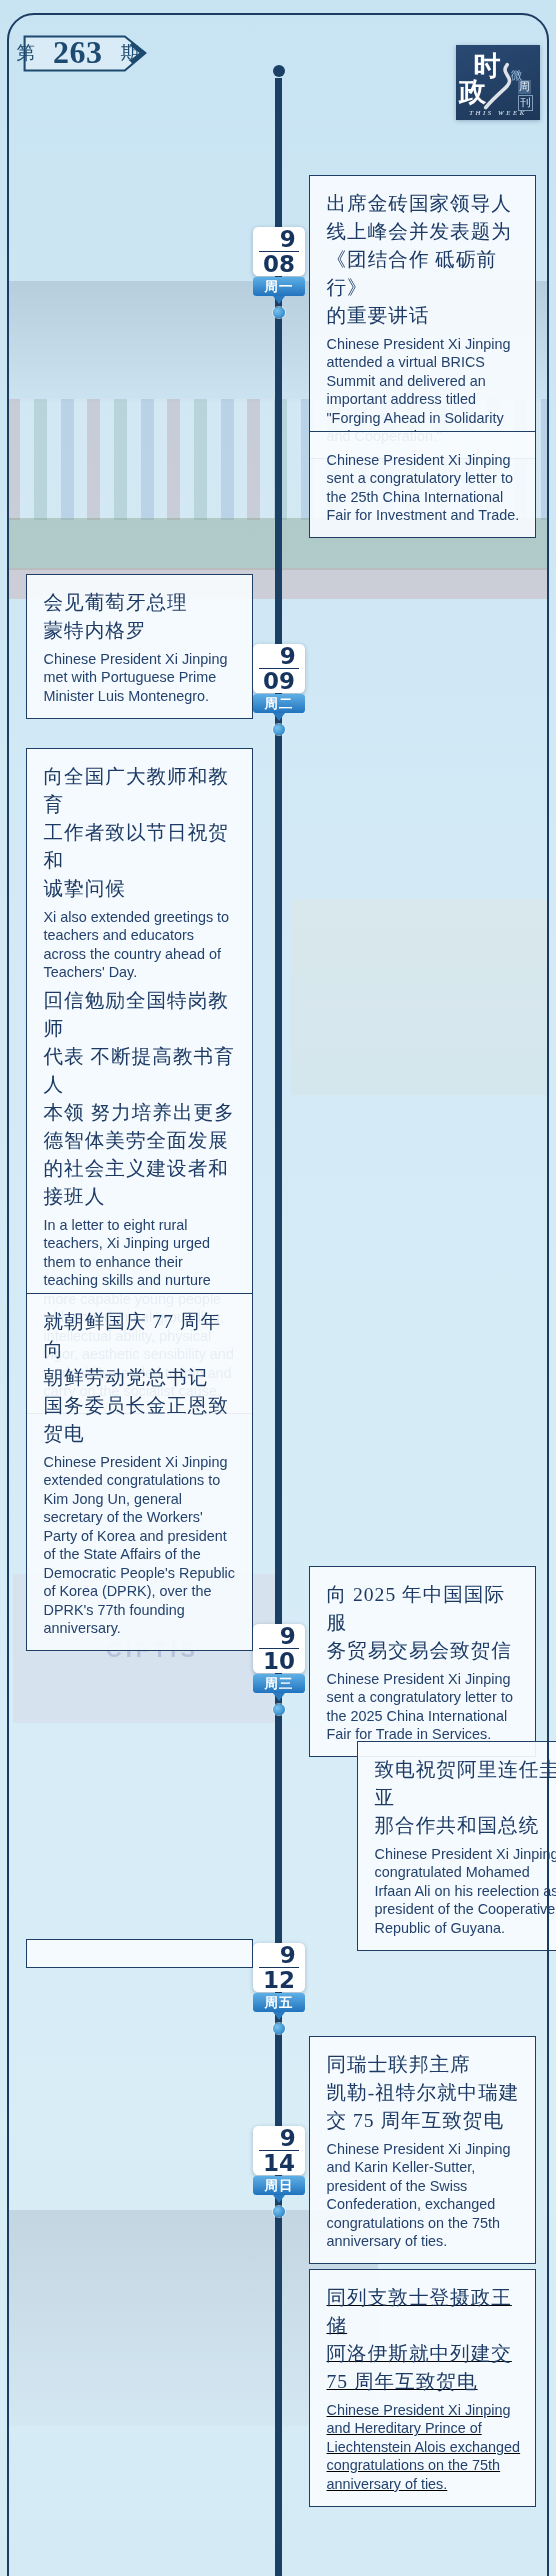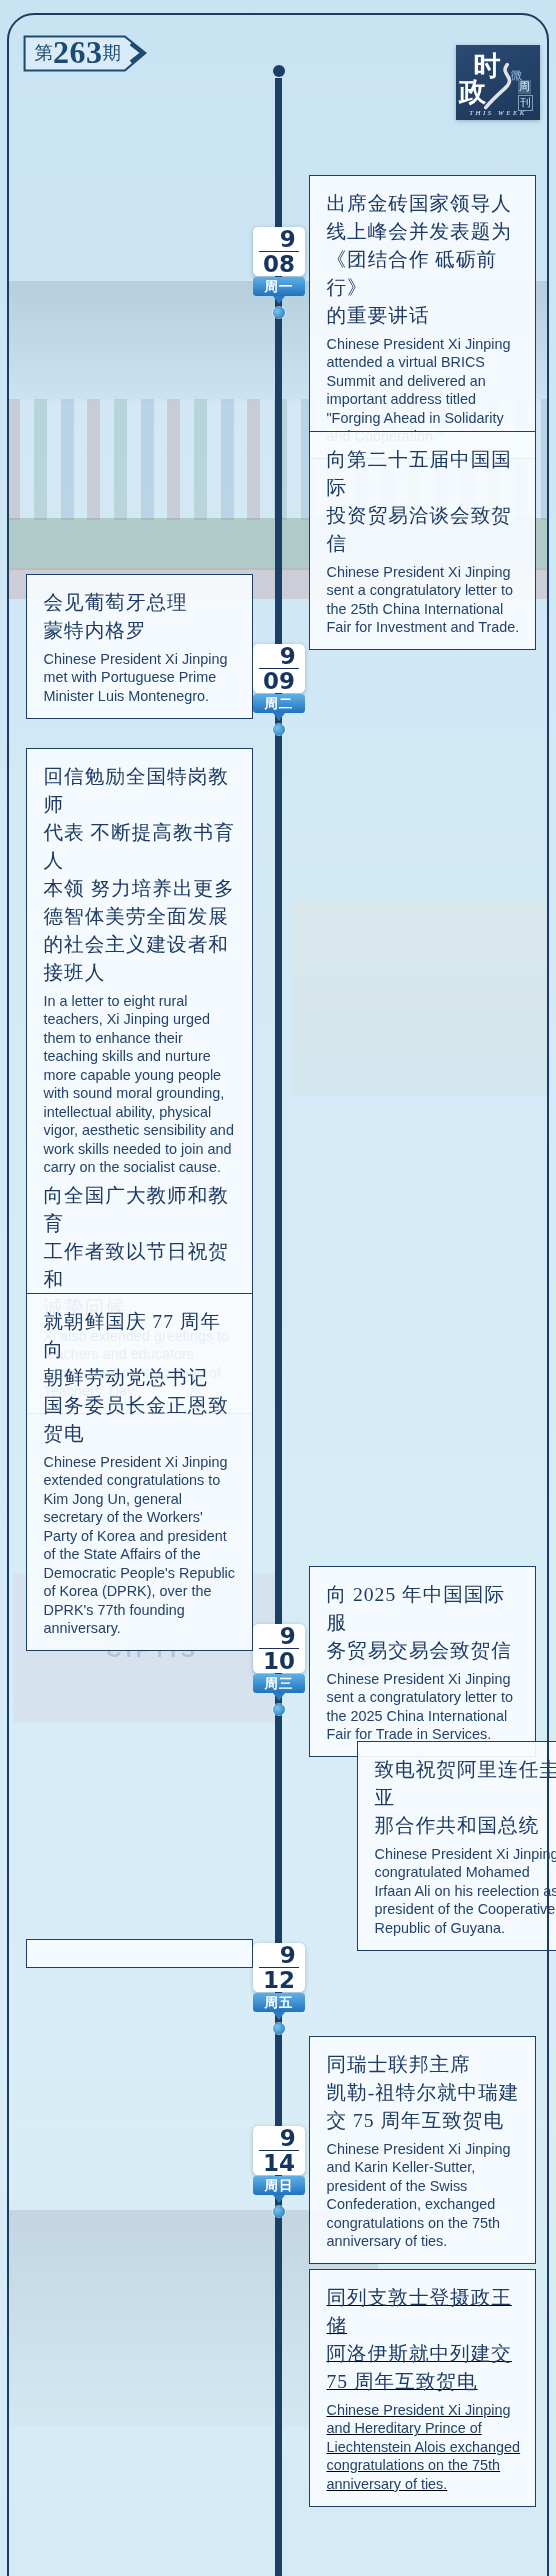--- a/index.html
+++ b/index.html
@@ -29,21 +29,21 @@
   .ph-zurich{left:7.2px;top:2210px;width:371px;height:216px;
         background:linear-gradient(180deg,rgba(163,179,194,.4),rgba(201,212,222,.15));}
 
   
   .pennant{position:absolute;left:23px;top:35px;width:126px;height:37px;z-index:5;}
   .pennant svg{position:absolute;left:0;top:0;}
   .pennant-text{position:absolute;left:7.2px;top:0;width:95px;height:35px;display:flex;
         align-items:center;justify-content:center;color:#1d4a70;
         font-family:"Liberation Serif","DejaVu Serif",serif;}
   .pennant-text .sm{font-size:18.5px;}
-  .pennant-text .big{font-size:32px;font-weight:bold;letter-spacing:0.5px;margin:0 0;}
+  .pennant-text .big{font-size:32px;font-weight:bold;letter-spacing:0.5px;margin:0 18px;}
 
   
   .brand{position:absolute;left:456px;top:45px;width:84px;height:75px;z-index:5;
         background:linear-gradient(160deg,#2a4a74,#1d3758);box-shadow:0 1px 4.1px rgba(20,50,90,.3);}
   .brand .b1{position:absolute;left:17.5px;top:3.1px;font-size:27px;color:#fff;
         font-family:"Liberation Serif","DejaVu Serif",serif;font-weight:bold;}
   .brand .b2{position:absolute;left:3.1px;top:29px;font-size:27px;color:#fff;
         font-family:"Liberation Serif","DejaVu Serif",serif;font-weight:bold;}
   .brand svg{position:absolute;left:0;top:0;}
   .brand .s1{position:absolute;left:55px;top:23px;font-size:11.3px;color:#9cc0e0;}
@@ -187,48 +187,46 @@
         <div class="card-sec">
           <div class="card-title">出席金砖国家领导人
 线上峰会并发表题为
 《团结合作 砥砺前行》
 的重要讲话</div>
           <div class="card-en">Chinese President Xi Jinping attended a virtual BRICS Summit and delivered an important address titled "Forging Ahead in Solidarity and Cooperation."</div>
         </div>
       </div>
       <div class="card right" style="top: 431px;">
         <div class="card-sec">
-          <div class="card-title">向第二十五届中国国际
-投资贸易洽谈会致贺信</div>
           <div class="card-en">Chinese President Xi Jinping sent a congratulatory letter to the 25th China International Fair for Investment and Trade.</div>
         </div>
       </div>
       <div class="card left" style="top: 574px;">
         <div class="card-sec">
           <div class="card-title">会见葡萄牙总理
 蒙特内格罗</div>
           <div class="card-en">Chinese President Xi Jinping met with Portuguese Prime Minister Luis Montenegro.</div>
         </div>
       </div>
       <div class="card left" style="top: 748px;">
+        <div class="card-sec">
+          <div class="card-title">向全国广大教师和教育
+工作者致以节日祝贺和
+诚挚问候</div>
+          <div class="card-en">Xi also extended greetings to teachers and educators across the country ahead of Teachers' Day.</div>
+        </div>
         <div class="card-sec">
           <div class="card-title">回信勉励全国特岗教师
 代表 不断提高教书育人
 本领 努力培养出更多
 德智体美劳全面发展
 的社会主义建设者和
 接班人</div>
           <div class="card-en">In a letter to eight rural teachers, Xi Jinping urged them to enhance their teaching skills and nurture more capable young people with sound moral grounding, intellectual ability, physical vigor, aesthetic sensibility and work skills needed to join and carry on the socialist cause.</div>
         </div>
-        <div class="card-sec">
-          <div class="card-title">向全国广大教师和教育
-工作者致以节日祝贺和
-诚挚问候</div>
-          <div class="card-en">Xi also extended greetings to teachers and educators across the country ahead of Teachers' Day.</div>
-        </div>
       </div>
       <div class="card left" style="top: 1293px;">
         <div class="card-sec">
           <div class="card-title">就朝鲜国庆 77 周年向
 朝鲜劳动党总书记
 国务委员长金正恩致贺电</div>
           <div class="card-en">Chinese President Xi Jinping extended congratulations to Kim Jong Un, general secretary of the Workers' Party of Korea and president of the State Affairs of the Democratic People's Republic of Korea (DPRK), over the DPRK's 77th founding anniversary.</div>
         </div>
       </div>
       <div class="card right" style="top: 1566px;">

